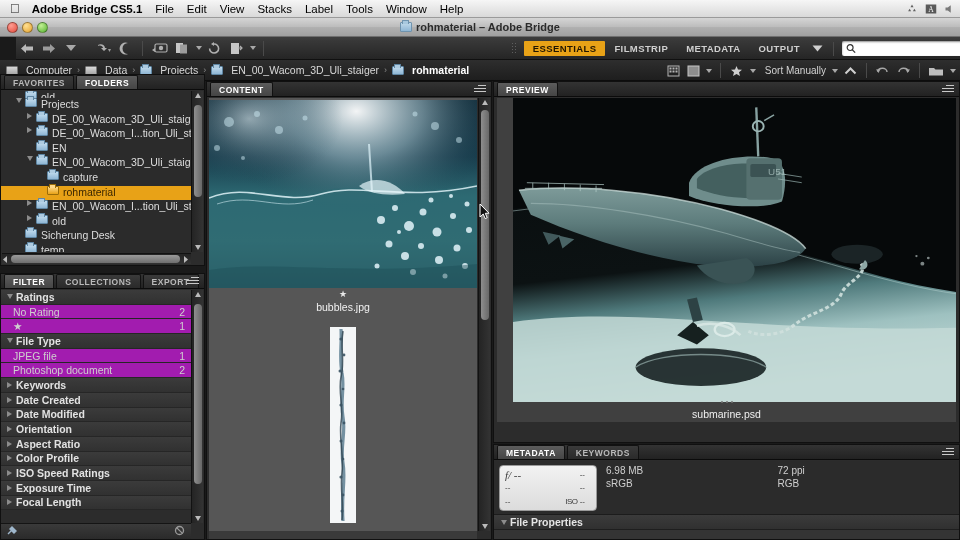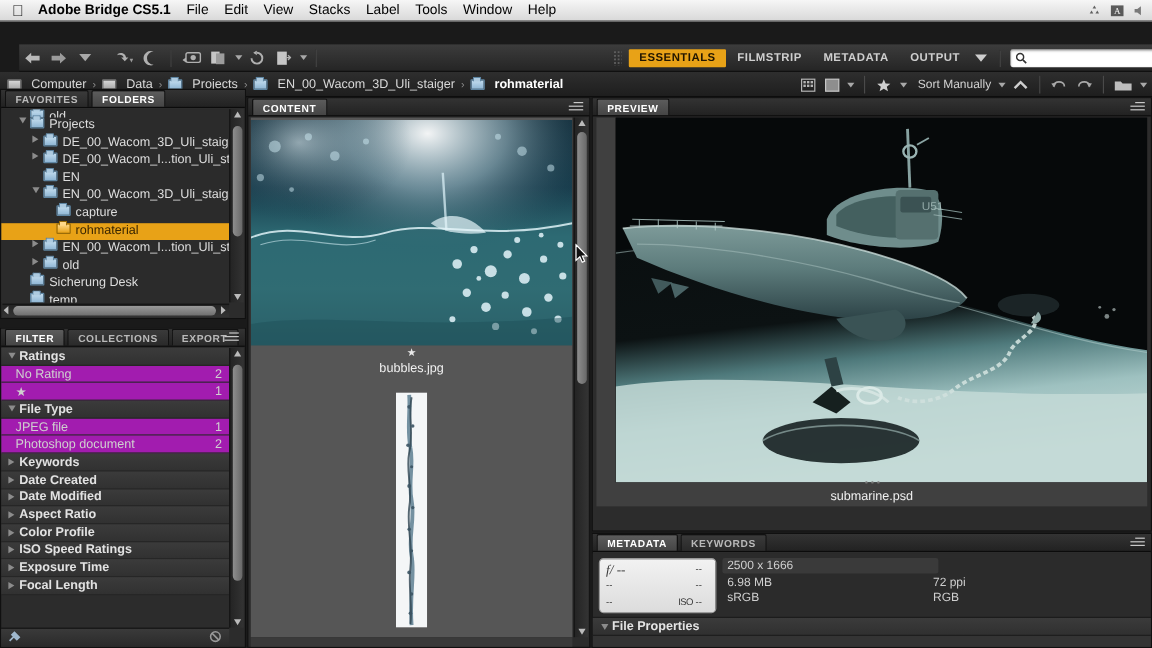--- a/index.html
+++ b/index.html
@@ -246,20 +246,31 @@
       <svg class="mac-ico" viewBox="0 0 16 16">
         <rect x="1" y="2" width="14" height="12" fill="#2b2b2b"></rect>
         <text x="8" y="12" font-size="10" fill="#fff" text-anchor="middle" font-family="Liberation Serif, serif">A</text>
       </svg>
       <svg class="mac-ico" viewBox="0 0 16 16">
         <path d="M2 6h3l4-3v10L5 10H2z" fill="#555"></path>
       </svg>
     </span>
   </div>
 
+  <div class="winbar">
+    <span class="traffic">
+      <span class="tl r"></span>
+      <span class="tl y"></span>
+      <span class="tl g"></span>
+    </span>
+    <span class="wintitle">
+      <span class="folder-ico"></span>
+      <span>rohmaterial – Adobe Bridge</span>
+    </span>
+  </div>
 
   <div class="toolbar">
     <div class="tb-group">
       <span class="tb-btn">
         <svg width="14" height="11" viewBox="0 0 14 11">
             <path d="M6 1 L1 5.5 L6 10 L6 7.5 L13 7.5 L13 3.5 L6 3.5 Z" fill="#b9b9b9"></path>
           </svg>
       </span>
       <span class="tb-btn">
         <svg width="14" height="11" viewBox="0 0 14 11">
@@ -579,20 +590,26 @@
           <span class="tw">
             <span class="tri-r"></span>
           </span>
           <span>Date Created</span>
         </div>
         <div class="fsec">
           <span class="tw">
             <span class="tri-r"></span>
           </span>
           <span>Date Modified</span>
+        </div>
+        <div class="fsec">
+          <span class="tw">
+            <span class="tri-r"></span>
+          </span>
+          <span>Orientation</span>
         </div>
         <div class="fsec">
           <span class="tw">
             <span class="tri-r"></span>
           </span>
           <span>Aspect Ratio</span>
         </div>
         <div class="fsec">
           <span class="tw">
             <span class="tri-r"></span>
@@ -856,21 +873,20 @@
         <span class="fstop">f/ --</span>
         <span class="r">--</span>
         <span>--</span>
         <span class="r">--</span>
         <span>--</span>
         <span class="r">
           <b style="font-weight:normal;letter-spacing:-.5px">ISO</b>&nbsp;<em style="font-style:normal">--</em>
         </span>
       </div>
       <div class="metagrid">
-        <span class="hl">2500 x 1666</span>
         <span class="c1">6.98 MB</span>
         <span>72 ppi</span>
         <span class="c1">sRGB</span>
         <span>RGB</span>
       </div>
       <div class="meta-sec">
         <span class="tw">
             <span class="tri-d"></span>
           </span>
         <span>File Properties</span>

